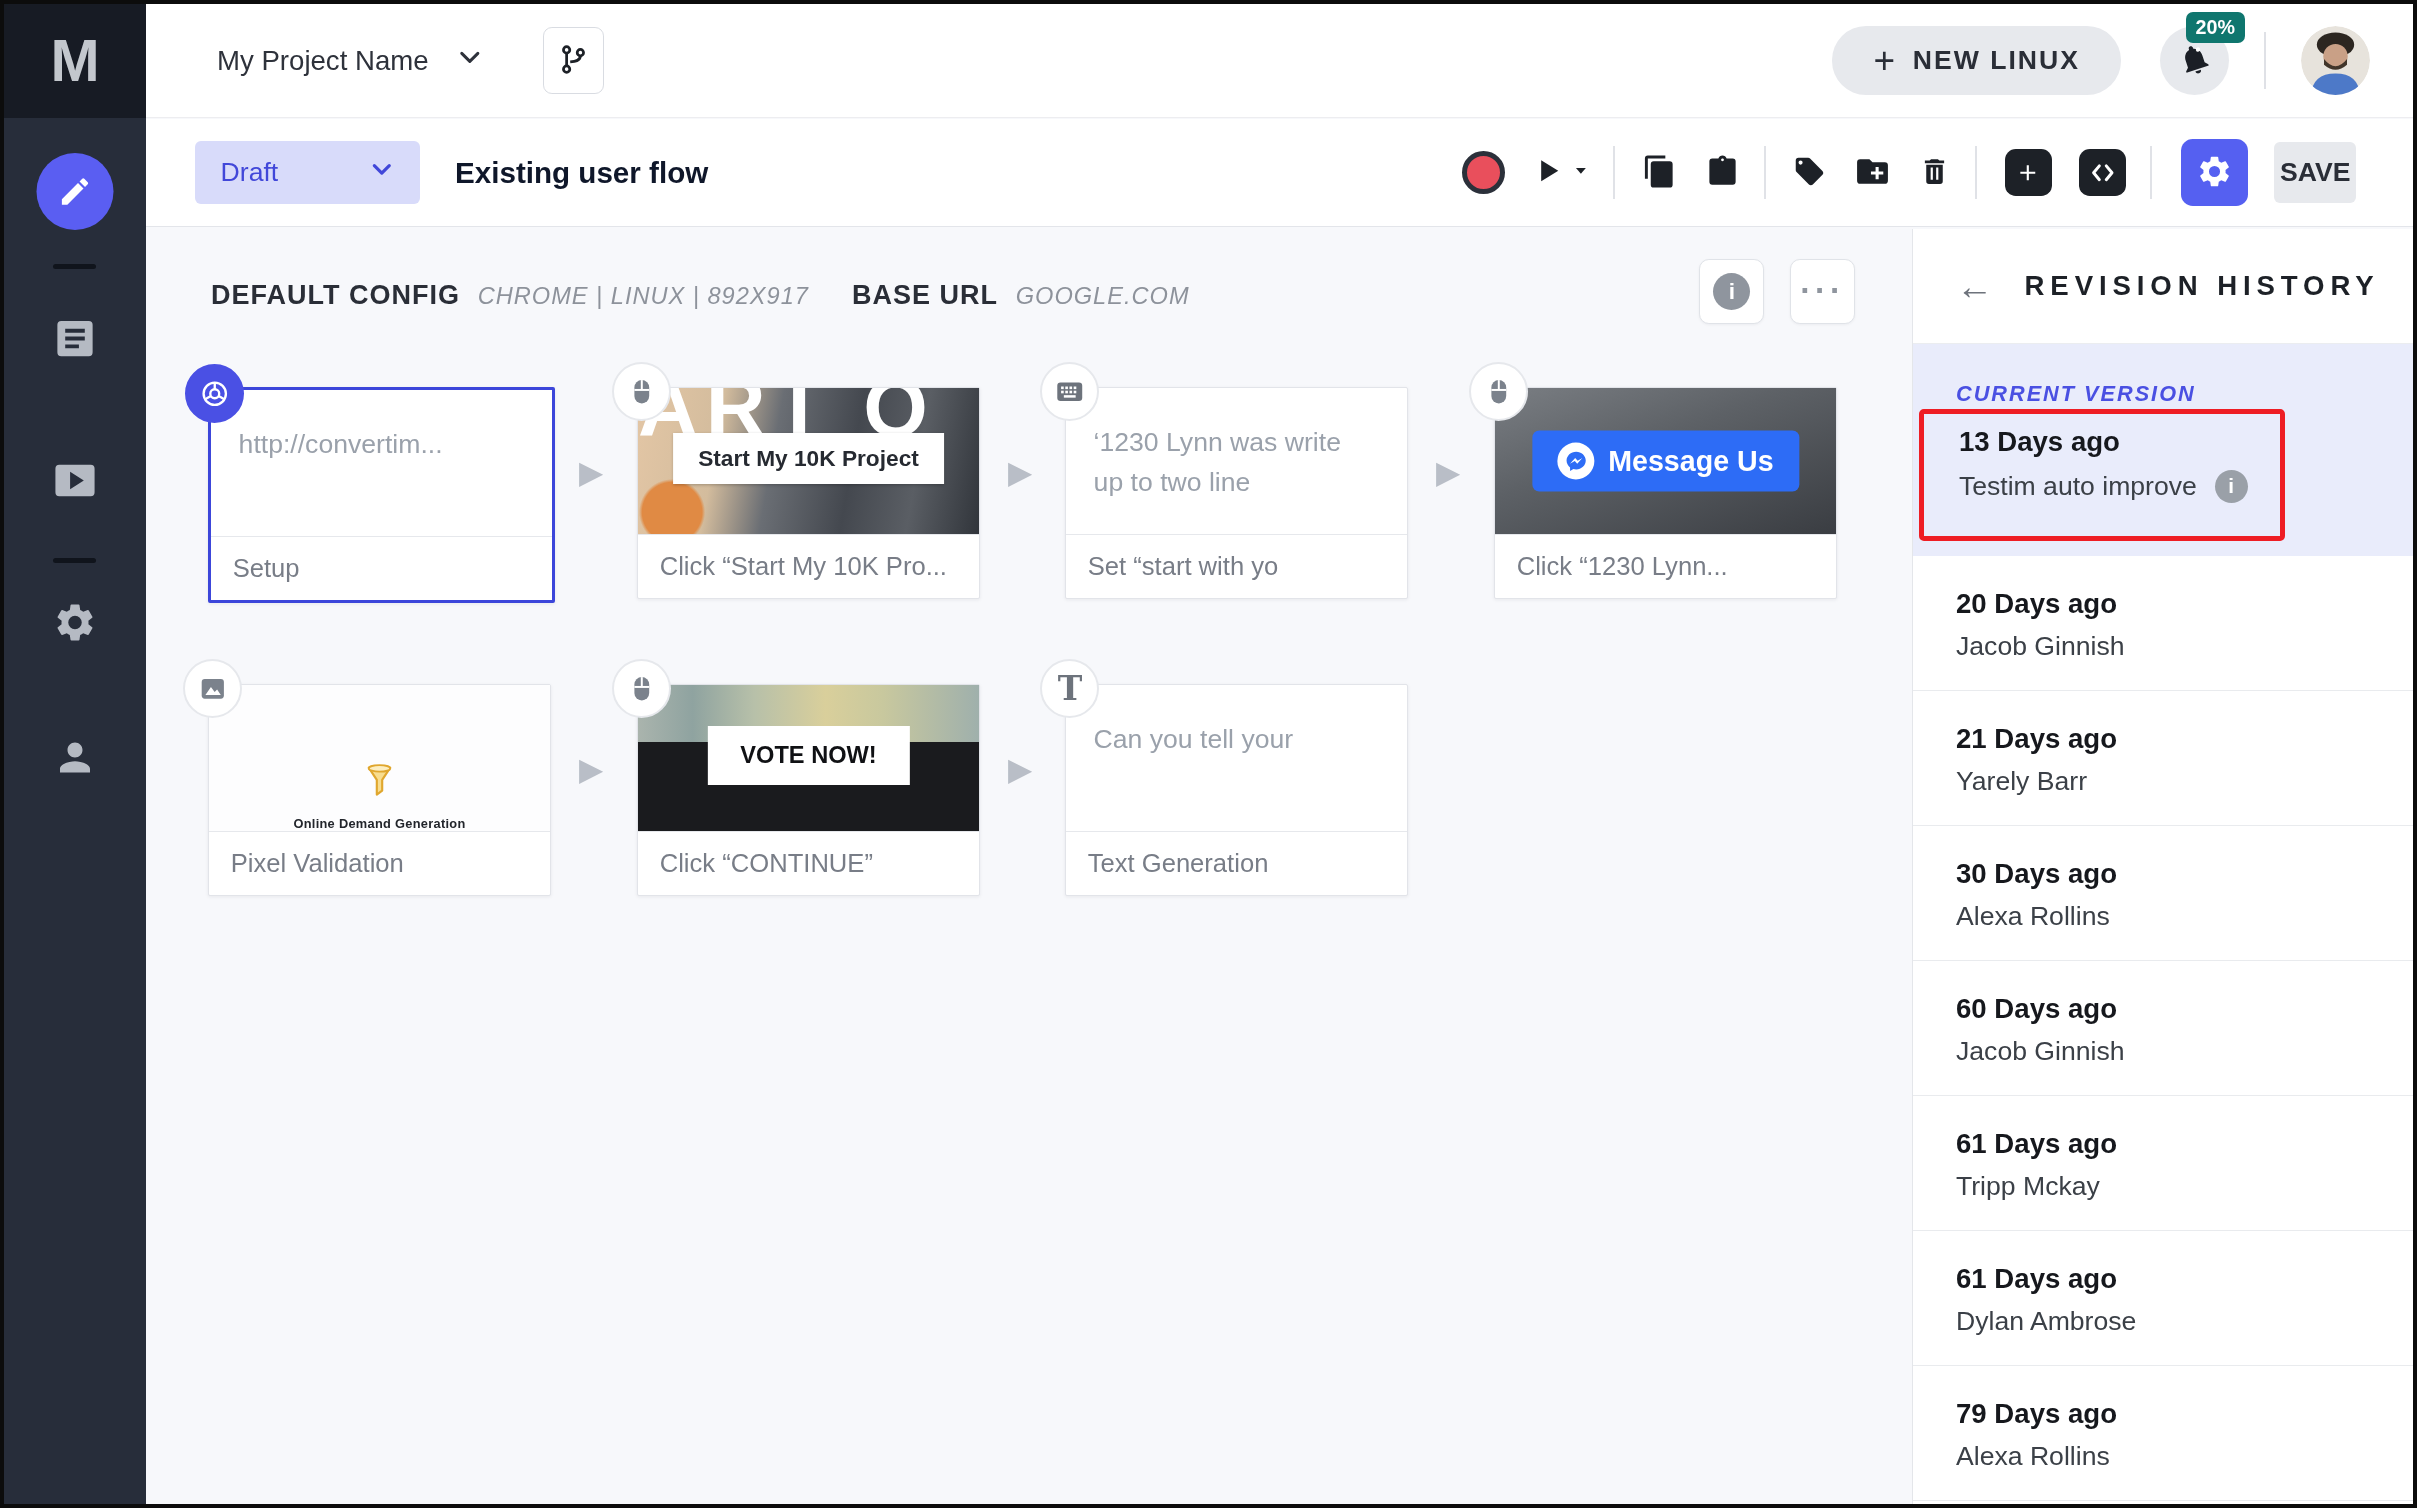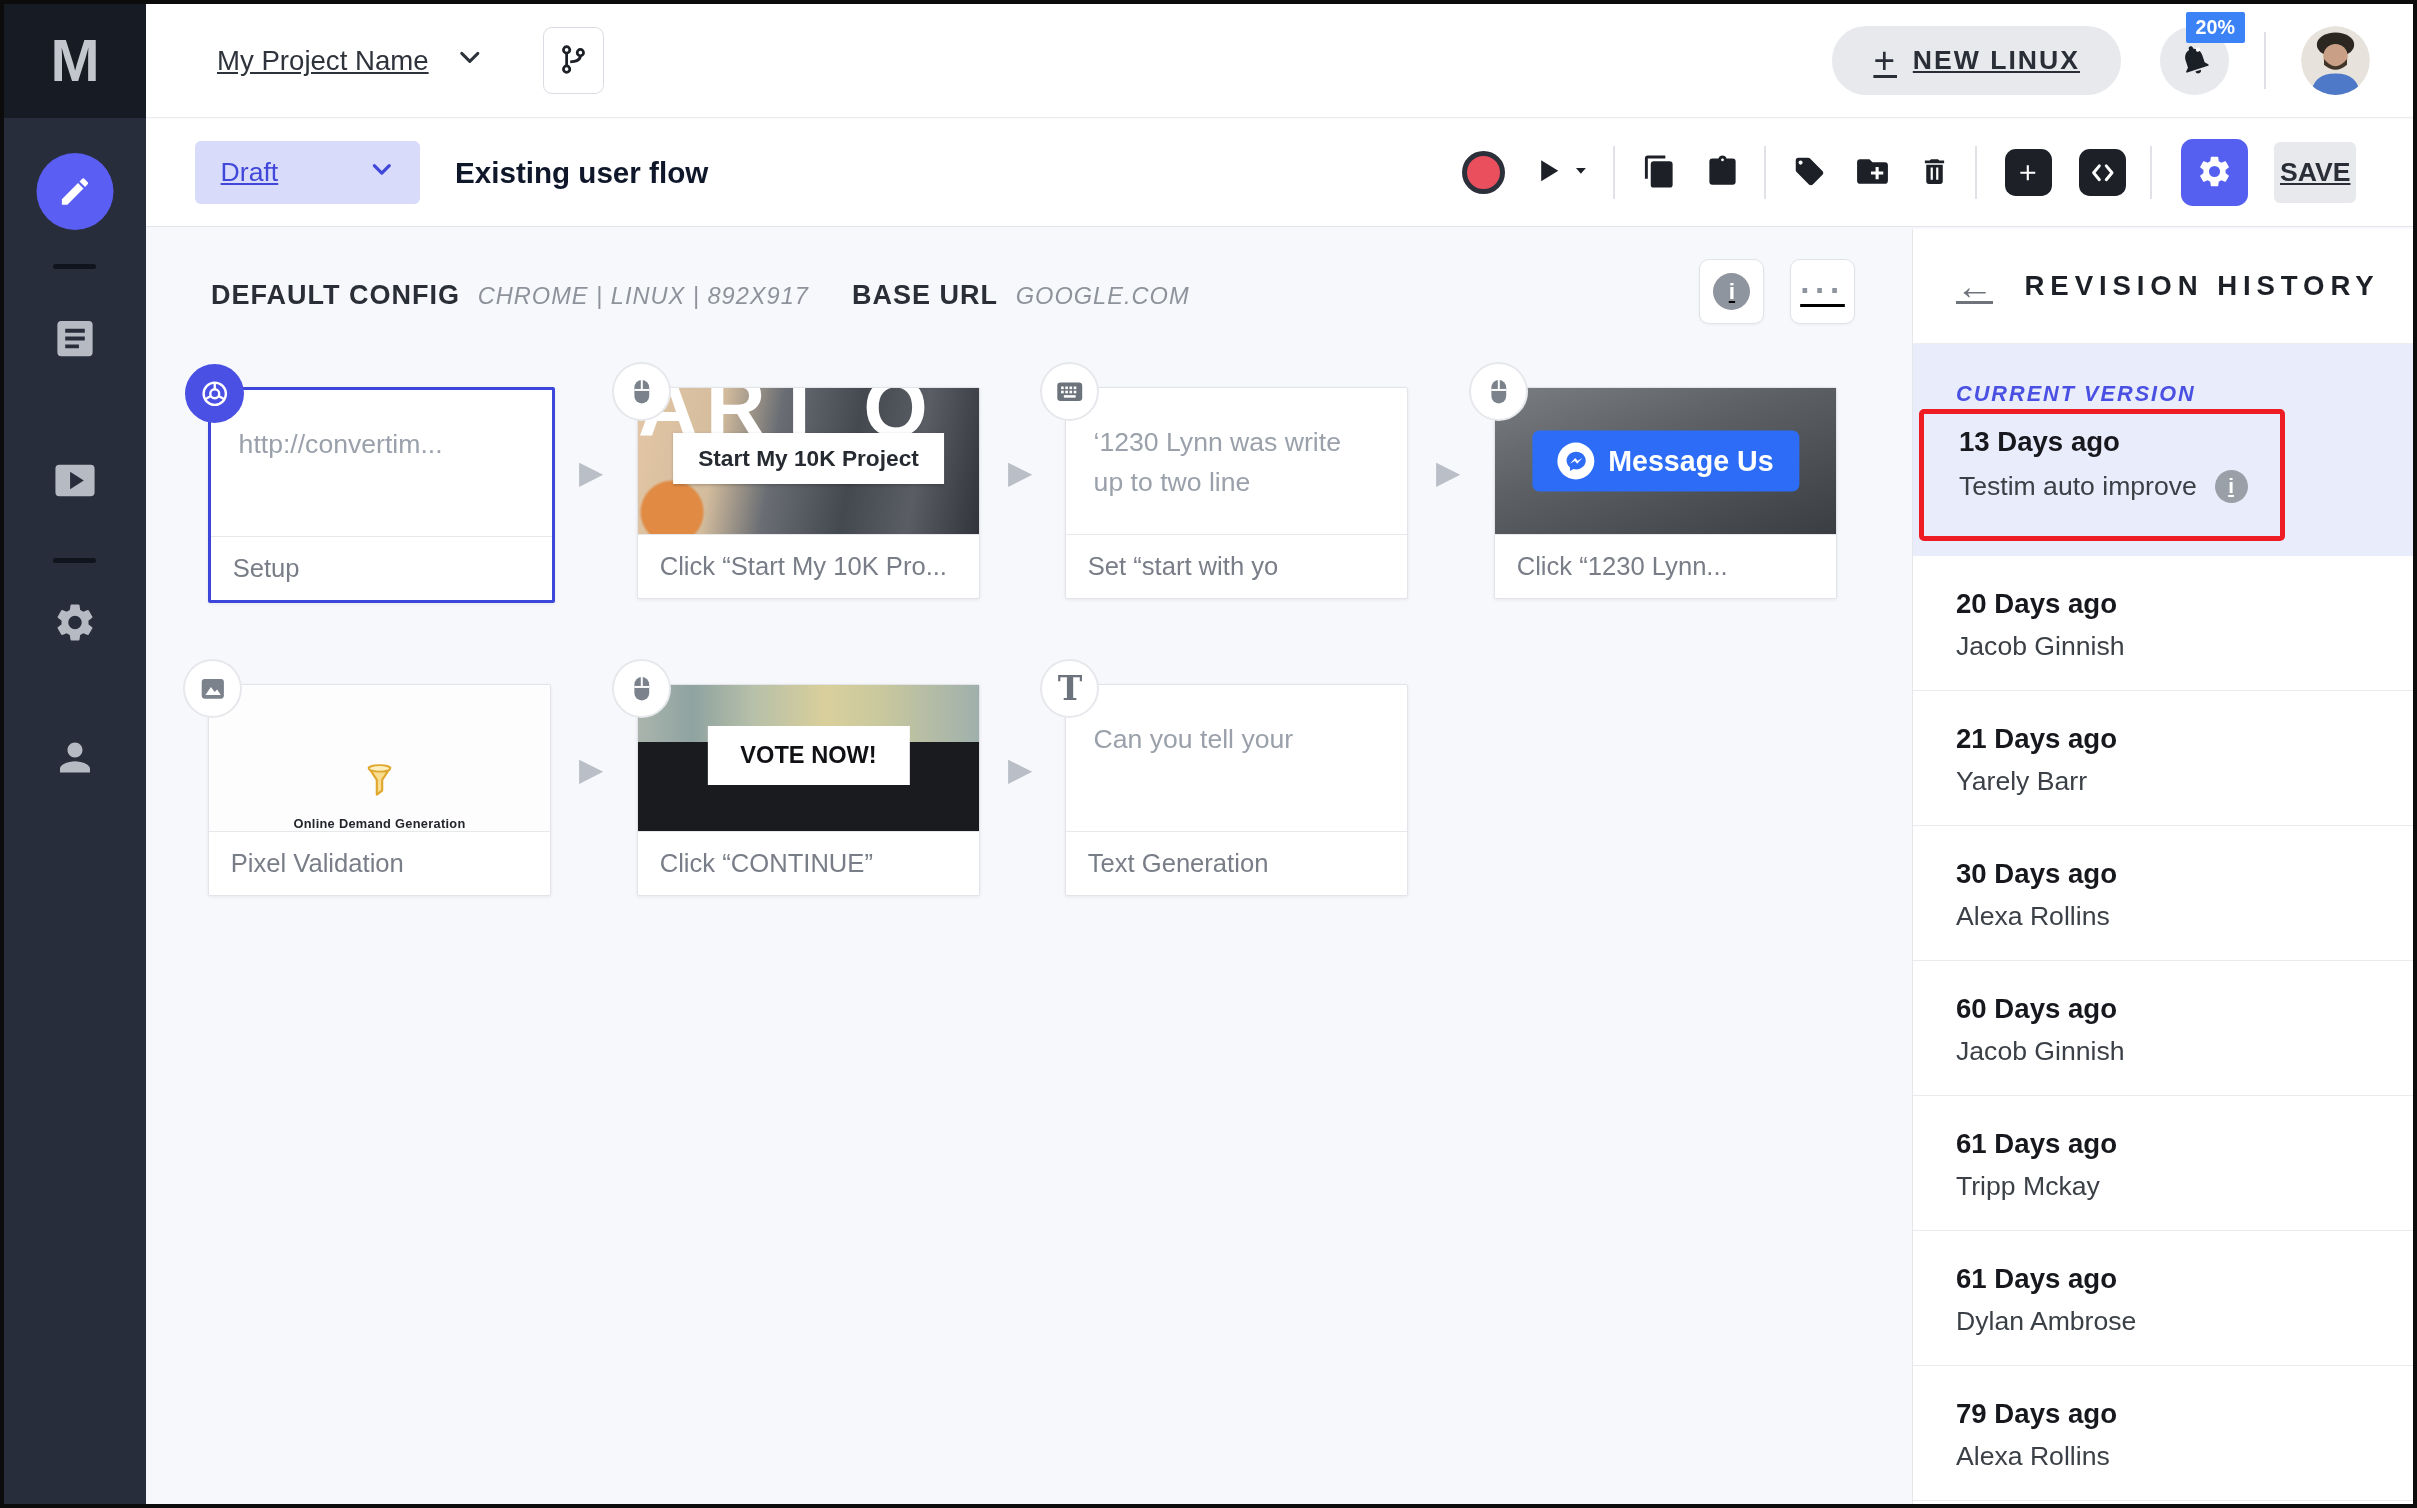--- a/index.html
+++ b/index.html
@@ -1,18 +1,18 @@
 <!DOCTYPE html>
 <html><head>
 <meta charset="utf-8">
 <style>
   html,body{margin:0;padding:0;background:#cfd1d4;}
   .screen{position:relative;width:2417px;height:1508px;box-sizing:border-box;border:4.9px solid #0c0c0c;
     background:#f7f8fb;overflow:hidden;font-family:"Liberation Sans","DejaVu Sans",sans-serif;}
-  button{font-family:inherit;cursor:pointer;text-decoration:underline;}
+  button{font-family:inherit;cursor:pointer;}
 
   
   .sidebar{position:absolute;left:0;top:0;width:142px;height:100%;background:#272d3a;z-index:6;}
   .logo{height:114px;background:#171b24;color:#c3c7cd;font-size:59px;font-weight:bold;
     display:flex;align-items:center;justify-content:center;cursor:pointer;}
   .side-btn{position:absolute;left:50%;transform:translateX(-50%);background:none;border:none;padding:0;
     display:flex;align-items:center;justify-content:center;}
   .edit-circle{width:77px;height:77px;border-radius:50%;background:#5a5ef2;display:flex;align-items:center;justify-content:center;}
   .side-divider{position:absolute;left:49px;width:43px;height:4.9px;background:#10141c;border-radius:3px;}
 
@@ -21,22 +21,22 @@
     padding:0 43px 0 65px;box-sizing:border-box;z-index:5;border-bottom:1px solid #ededf0;}
   .project-select{display:flex;align-items:center;gap:27.6px;font-size:27.6px;color:#2e323b;cursor:pointer;background:none;border:none;}
   .branch-btn{margin-left:53px;width:61px;height:67px;border:1px solid #d9dce2;border-radius:8.9px;background:#fff;
     display:flex;align-items:center;justify-content:center;}
   .spacer{flex:1;}
   .new-test{height:69px;border-radius:34px;background:#e7e9ed;border:none;display:flex;align-items:center;gap:15.8px;
     padding:0 41px;font-size:26.6px;font-weight:bold;letter-spacing:2px;color:#2a2e37;}
   .new-test .plus{font-size:37px;font-weight:normal;line-height:0;}
   .bell-wrap{position:relative;margin-left:39px;}
   .bell-btn{width:69px;height:69px;border-radius:50%;background:#e7e9ed;border:none;display:flex;align-items:center;justify-content:center;}
-  .badge{position:absolute;top:-13.8px;right:-15.8px;background:#3b82f6;color:#fff;font-size:19.7px;font-weight:bold;
-    padding:3.9px 9.9px;border-radius:2px;text-align:right;}
+  .badge{position:absolute;top:-13.8px;right:-15.8px;background:#0f766e;color:#fff;font-size:19.7px;font-weight:bold;
+    padding:3.9px 9.9px;border-radius:7px;text-align:right;}
   .vdiv{width:2px;height:57px;background:#dfe1e6;margin:0 35px;}
   .avatar{width:69px;height:69px;border-radius:50%;overflow:hidden;border:none;padding:0;background:none;}
 
   
   .subbar{position:absolute;left:142px;top:115px;right:0;height:108px;background:#fff;border-bottom:1px solid #e3e5ea;
     display:flex;align-items:center;padding:0 57px 0 49px;box-sizing:border-box;z-index:4;}
   .draft-chip{width:225px;height:63px;background:#d8dbfa;color:#4147d9;border:none;border-radius:5.9px;font-size:26.6px;
     display:flex;align-items:center;justify-content:space-between;padding:0 25.6px;}
   .test-title{margin:0 0 0 35px;font-size:29.6px;font-weight:bold;color:#0f172a;}
   .tool-btn{background:none;border:none;display:flex;align-items:center;justify-content:center;padding:0;margin-left:27.6px;}

